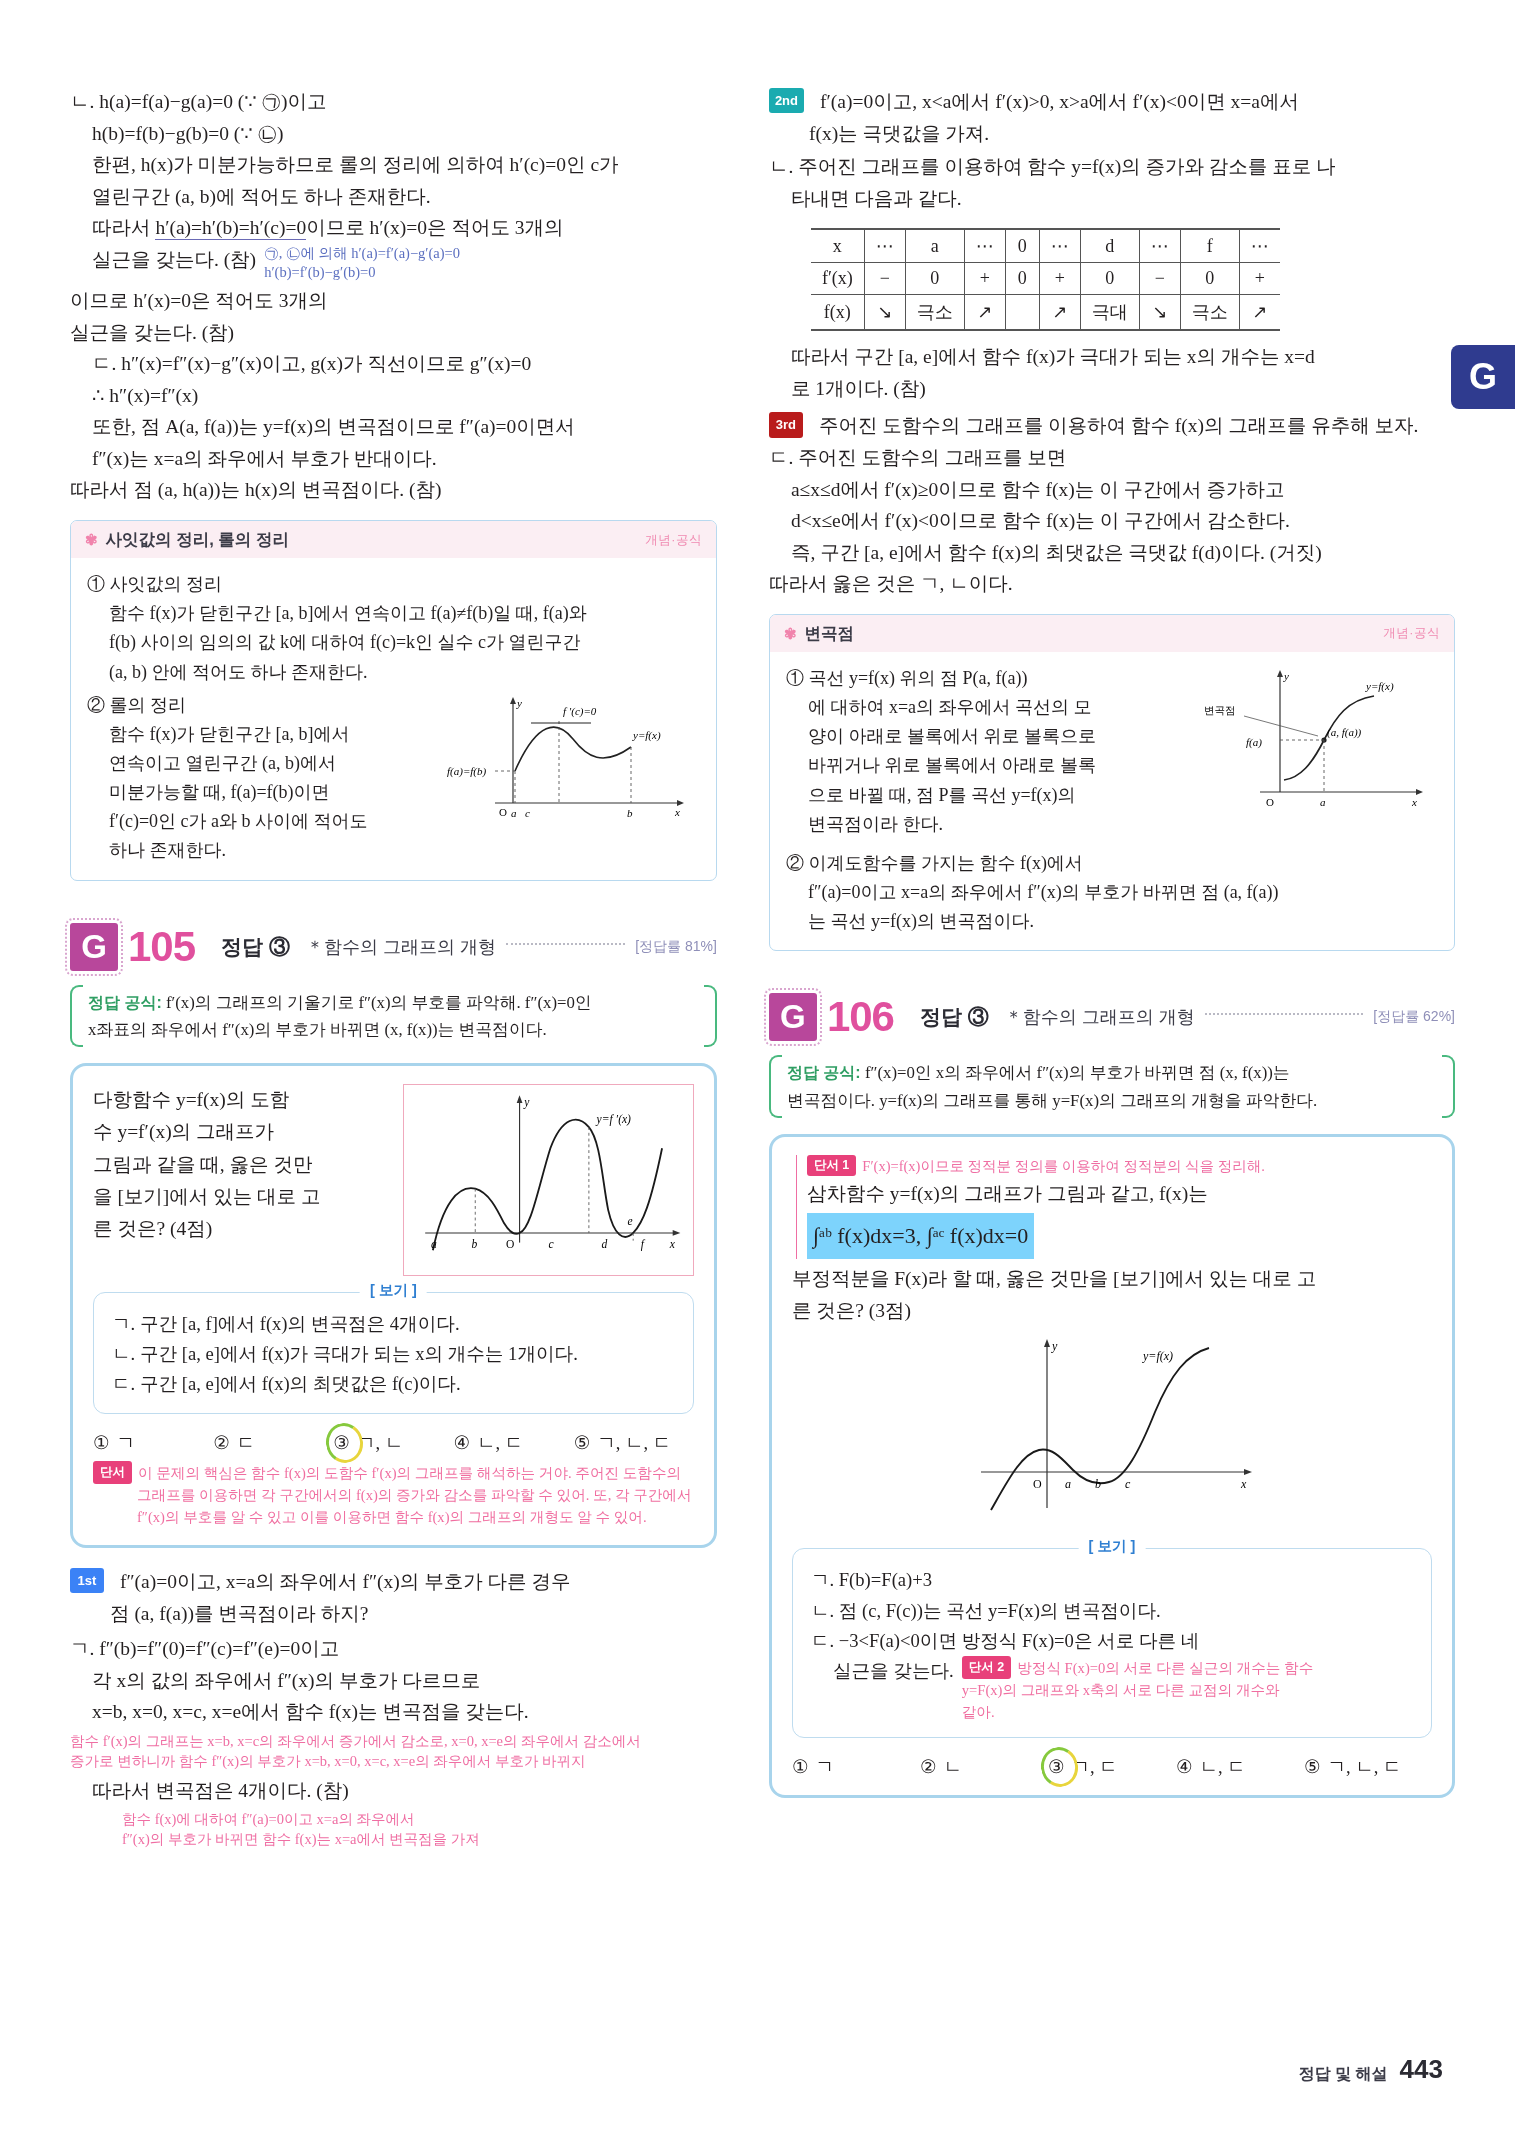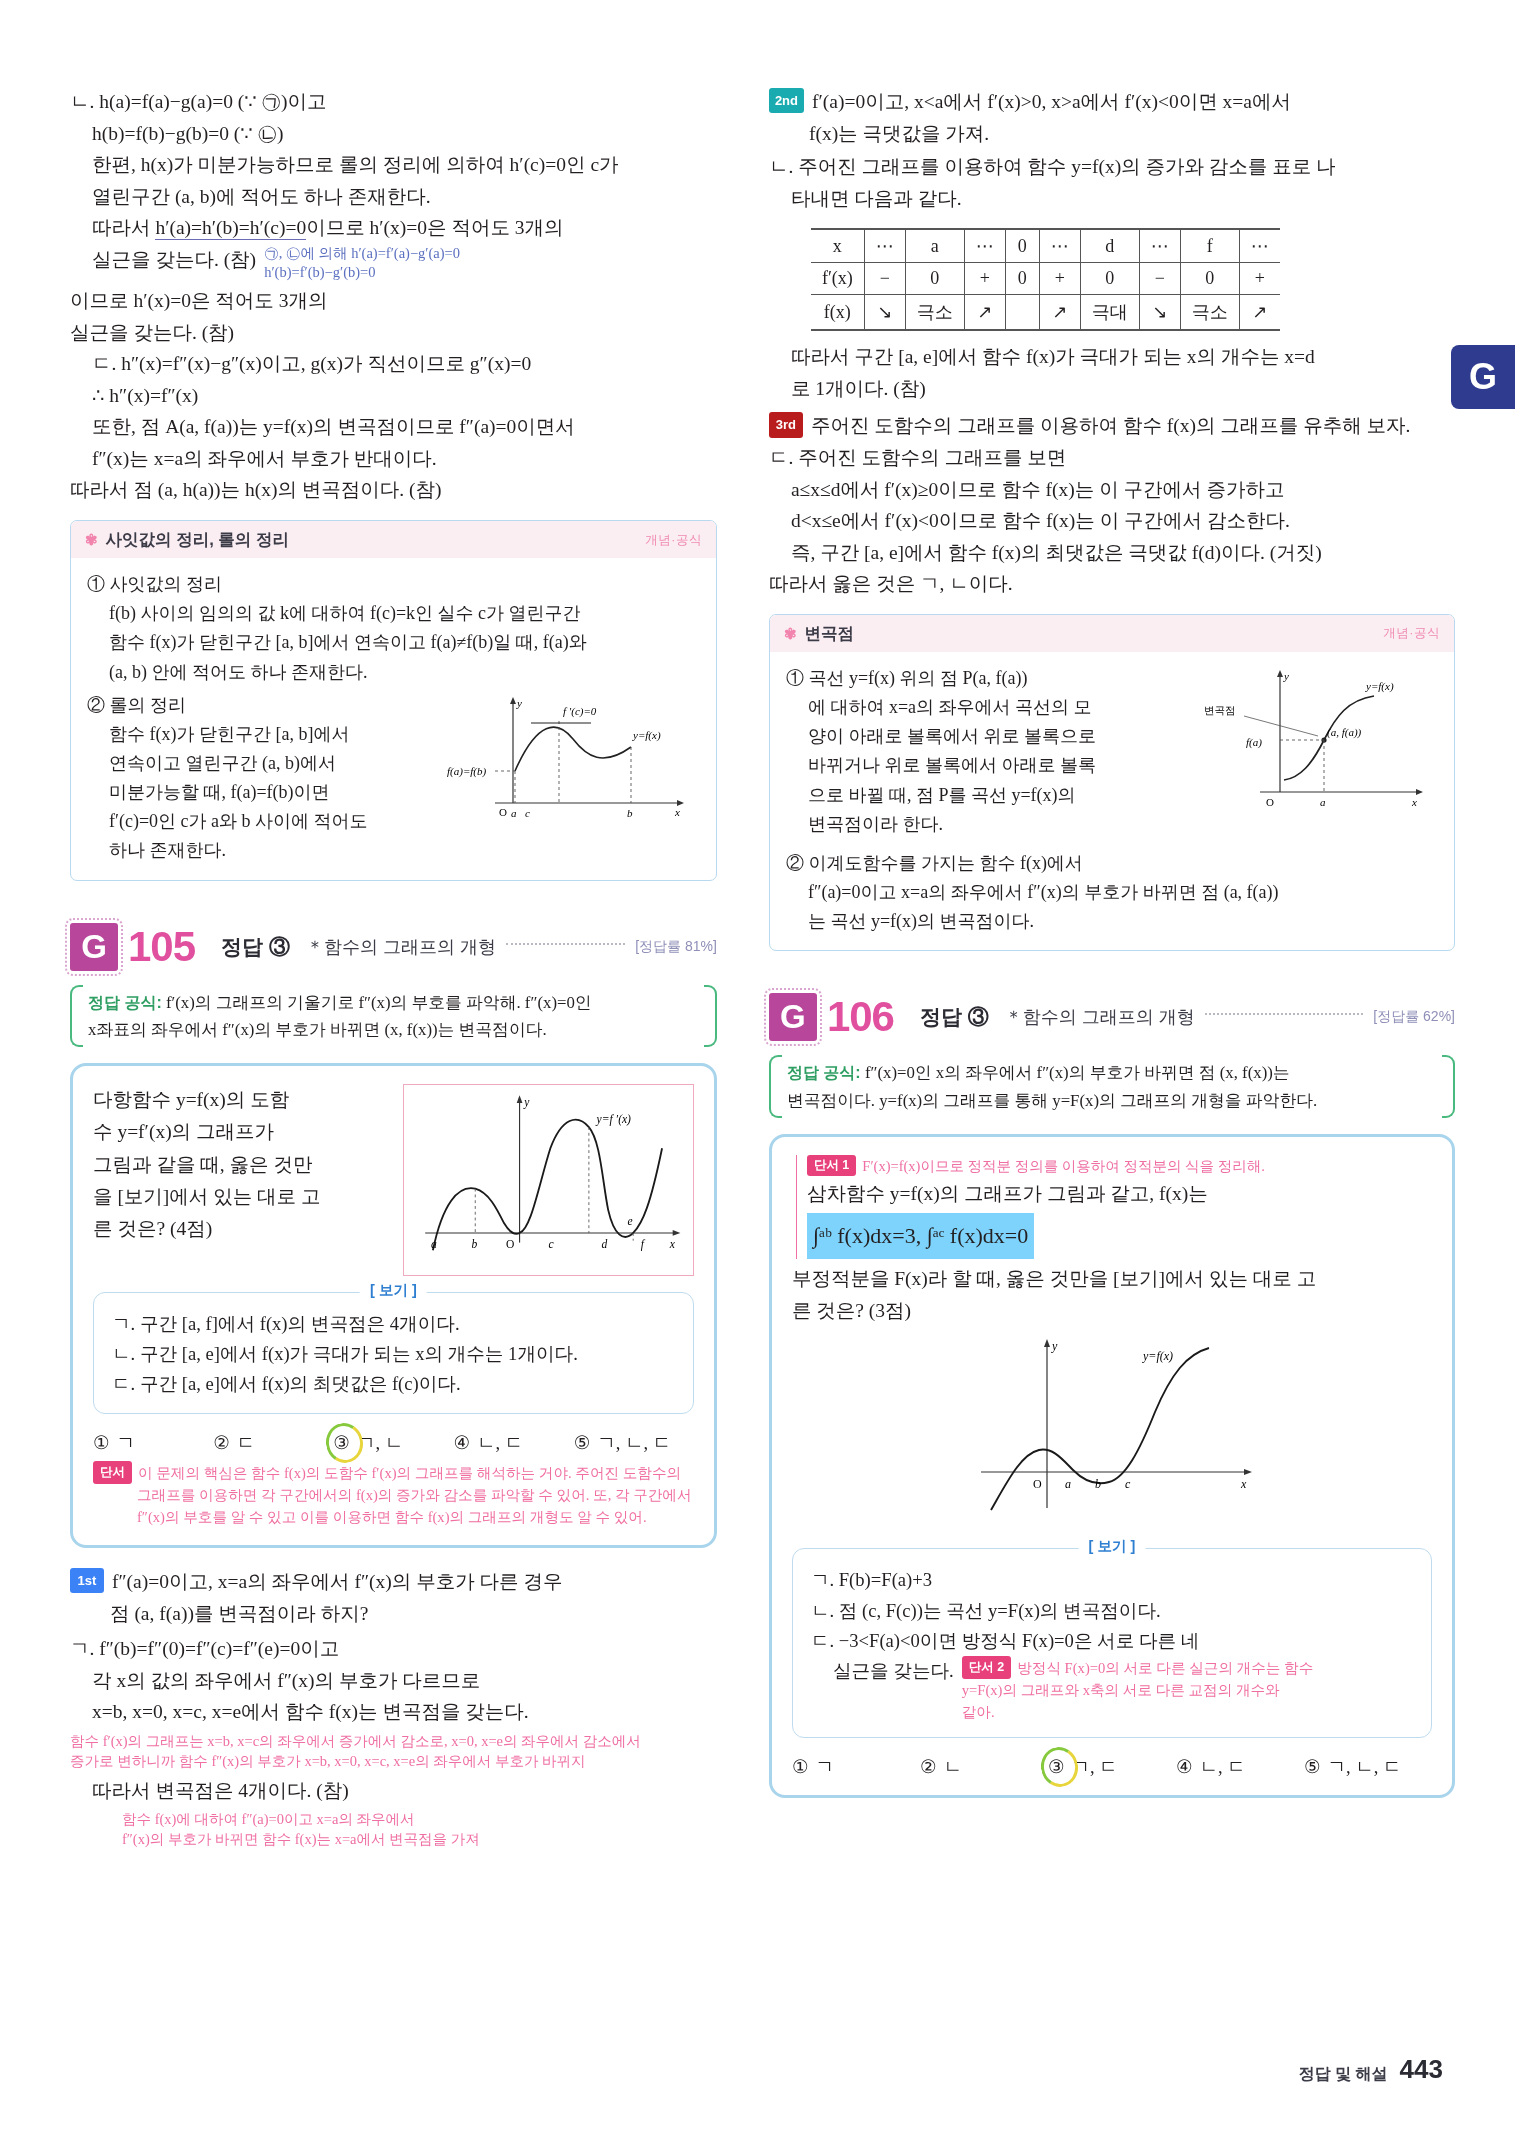--- a/index.html
+++ b/index.html
@@ -39,21 +39,21 @@
   .pink-note {
     color: #ef6ea3; font-size: 14.5px; line-height:1.38;
   }
 
   
   .step {
     display:inline-block; min-width:34px; text-align:center;
     font-family:"Liberation Sans", sans-serif;
     font-size:13px; font-weight:bold; color:#fff;
     padding:2px 6px 2px 6px; border-radius:3px;
-    vertical-align: 3px; margin-right:8px;
+    vertical-align: 3px; margin-right:16px;
   }
   .step.red { background:#3b82f6; }
   .step.teal { background:#1aabb0; }
   .step.orange { background:#b91c1c; }
 
   
   .concept {
     border: 1.4px solid #b8d9ef;
     border-radius: 7px;
     background:#fff;
@@ -264,22 +264,22 @@
             <span class="flower">✾</span>
             <span>사잇값의 정리, 롤의 정리</span>
           </div>
           <div class="concept-tag">개념·공식</div>
         </div>
         <div class="concept-body">
           <div class="ln">
             <span>①</span>
             <span>사잇값의 정리</span>
           </div>
+          <div class="ln ind1">함수 f(x)가 닫힌구간 [a, b]에서 연속이고 f(a)≠f(b)일 때, f(a)와</div>
           <div class="ln ind1">f(b) 사이의 임의의 값 k에 대하여 f(c)=k인 실수 c가 열린구간</div>
-          <div class="ln ind1">함수 f(x)가 닫힌구간 [a, b]에서 연속이고 f(a)≠f(b)일 때, f(a)와</div>
           <div class="ln ind1">(a, b) 안에 적어도 하나 존재한다.</div>
 
           <div style="display:flex; gap:6px; margin-top:4px;">
             <div style="flex:1">
               <div class="ln">
                 <span>②</span>
                 <span>롤의 정리</span>
               </div>
               <div class="ln ind1">함수 f(x)가 닫힌구간 [a, b]에서</div>
               <div class="ln ind1">연속이고 열린구간 (a, b)에서</div>

